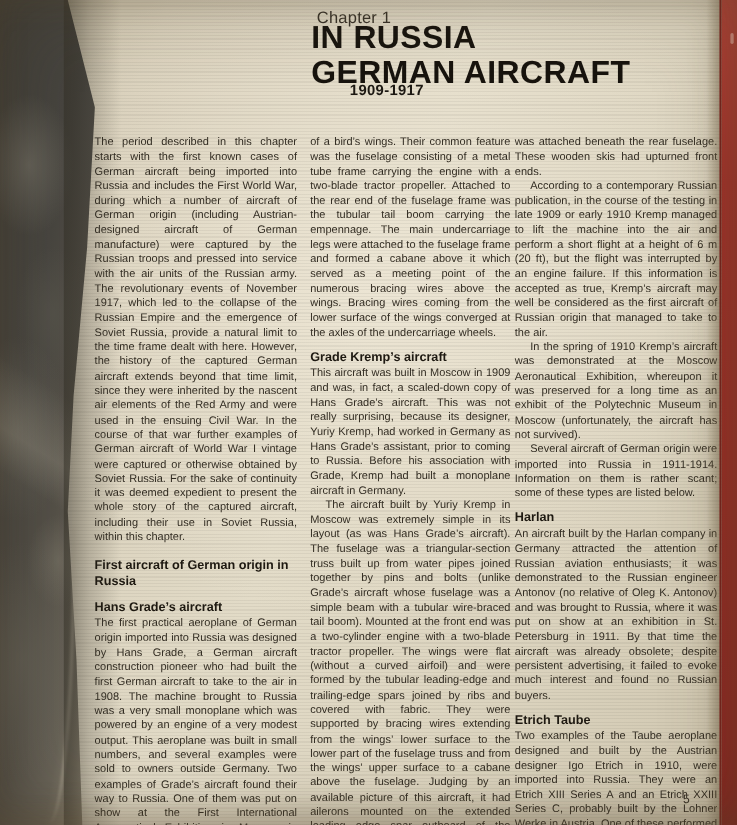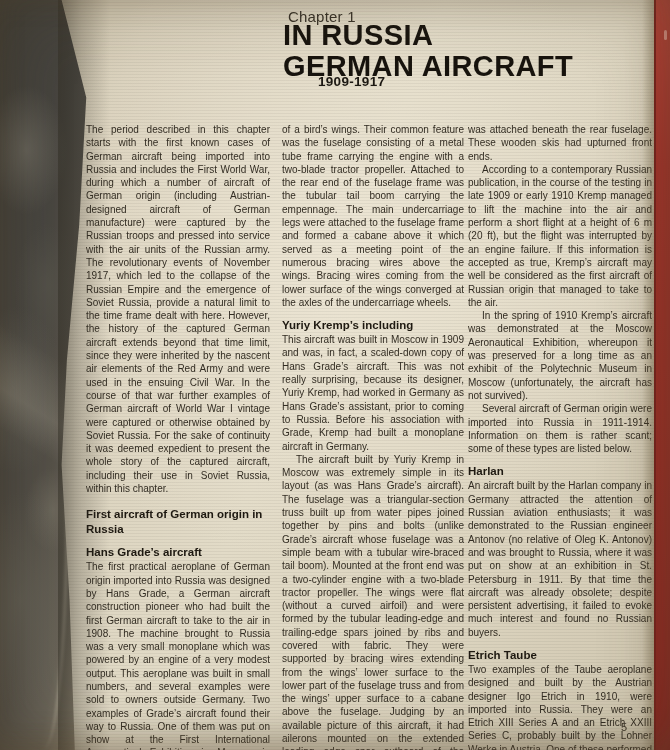--- a/index.html
+++ b/index.html
@@ -90,21 +90,21 @@
   <div class="dates">1909-1917</div>
 
   <div class="col col-1">
       <p class="body-p">The period described in this chapter starts with the first known cases of German aircraft being imported into Russia and includes the First World War, during which a number of aircraft of German origin (including Austrian-designed aircraft of German manufacture) were captured by the Russian troops and pressed into service with the air units of the Russian army. The revolutionary events of November 1917, which led to the collapse of the Russian Empire and the emergence of Soviet Russia, provide a natural limit to the time frame dealt with here. However, the history of the captured German aircraft extends beyond that time limit, since they were inherited by the nascent air elements of the Red Army and were used in the ensuing Civil War. In the course of that war further examples of German aircraft of World War I vintage were captured or otherwise obtained by Soviet Russia. For the sake of continuity it was deemed expedient to present the whole story of the captured aircraft, including their use in Soviet Russia, within this chapter.</p>
       <div class="sec-head">First aircraft of German origin in Russia</div>
       <div class="sub-head">Hans Grade’s aircraft</div>
       <p class="body-p">The first practical aeroplane of German origin imported into Russia was designed by Hans Grade, a German aircraft construction pioneer who had built the first German aircraft to take to the air in 1908. The machine brought to Russia was a very small monoplane which was powered by an engine of a very modest output. This aeroplane was built in small numbers, and several examples were sold to owners outside Germany. Two examples of Grade’s aircraft found their way to Russia. One of them was put on show at the First International Aeronautical Exhibition in Moscow in 1911; the other one was acquired by an owner in the Caucasian area of the Russian Empire.</p>
     </div>
   <div class="col col-2">
       <p class="body-p">of a bird’s wings. Their common feature was the fuselage consisting of a metal tube frame carrying the engine with a two-blade tractor propeller. Attached to the rear end of the fuselage frame was the tubular tail boom carrying the empennage. The main undercarriage legs were attached to the fuselage frame and formed a cabane above it which served as a meeting point of the numerous bracing wires above the wings. Bracing wires coming from the lower surface of the wings converged at the axles of the undercarriage wheels.</p>
-      <div class="sub-head">Yuriy Kremp’s including</div>
+      <div class="sub-head">Grade Kremp’s aircraft</div>
       <p class="body-p">This aircraft was built in Moscow in 1909 and was, in fact, a scaled-down copy of Hans Grade’s aircraft. This was not really surprising, because its designer, Yuriy Kremp, had worked in Germany as Hans Grade’s assistant, prior to coming to Russia. Before his association with Grade, Kremp had built a monoplane aircraft in Germany.</p>
       <p class="body-p indent">The aircraft built by Yuriy Kremp in Moscow was extremely simple in its layout (as was Hans Grade’s aircraft). The fuselage was a triangular-section truss built up from water pipes joined together by pins and bolts (unlike Grade’s aircraft whose fuselage was a simple beam with a tubular wire-braced tail boom). Mounted at the front end was a two-cylinder engine with a two-blade tractor propeller. The wings were flat (without a curved airfoil) and were formed by the tubular leading-edge and trailing-edge spars joined by ribs and covered with fabric. They were supported by bracing wires extending from the wings’ lower surface to the lower part of the fuselage truss and from the wings’ upper surface to a cabane above the fuselage. Judging by an available picture of this aircraft, it had ailerons mounted on the extended leading edge spar outboard of the angular wingtips. In this it differed from Grade’s aircraft which had no ailerons and had rounded wingtips. The propeller was made of wood and had a shape that became standard for the following two decades.</p>
     </div>
   <div class="col col-3">
       <p class="body-p">was attached beneath the rear fuselage. These wooden skis had upturned front ends.</p>
       <p class="body-p indent">According to a contemporary Russian publication, in the course of the testing in late 1909 or early 1910 Kremp managed to lift the machine into the air and perform a short flight at a height of 6 m (20 ft), but the flight was interrupted by an engine failure. If this information is accepted as true, Kremp’s aircraft may well be considered as the first aircraft of Russian origin that managed to take to the air.</p>
       <p class="body-p indent">In the spring of 1910 Kremp’s aircraft was demonstrated at the Moscow Aeronautical Exhibition, whereupon it was preserved for a long time as an exhibit of the Polytechnic Museum in Moscow (unfortunately, the aircraft has not survived).</p>
       <p class="body-p indent">Several aircraft of German origin were imported into Russia in 1911-1914. Information on them is rather scant; some of these types are listed below.</p>
       <div class="sub-head">Harlan</div>
       <p class="body-p">An aircraft built by the Harlan company in Germany attracted the attention of Russian aviation enthusiasts; it was demonstrated to the Russian engineer Antonov (no relative of Oleg K. Antonov) and was brought to Russia, where it was put on show at an exhibition in St. Petersburg in 1911. By that time the aircraft was already obsolete; despite persistent advertising, it failed to evoke much interest and found no Russian buyers.</p>

